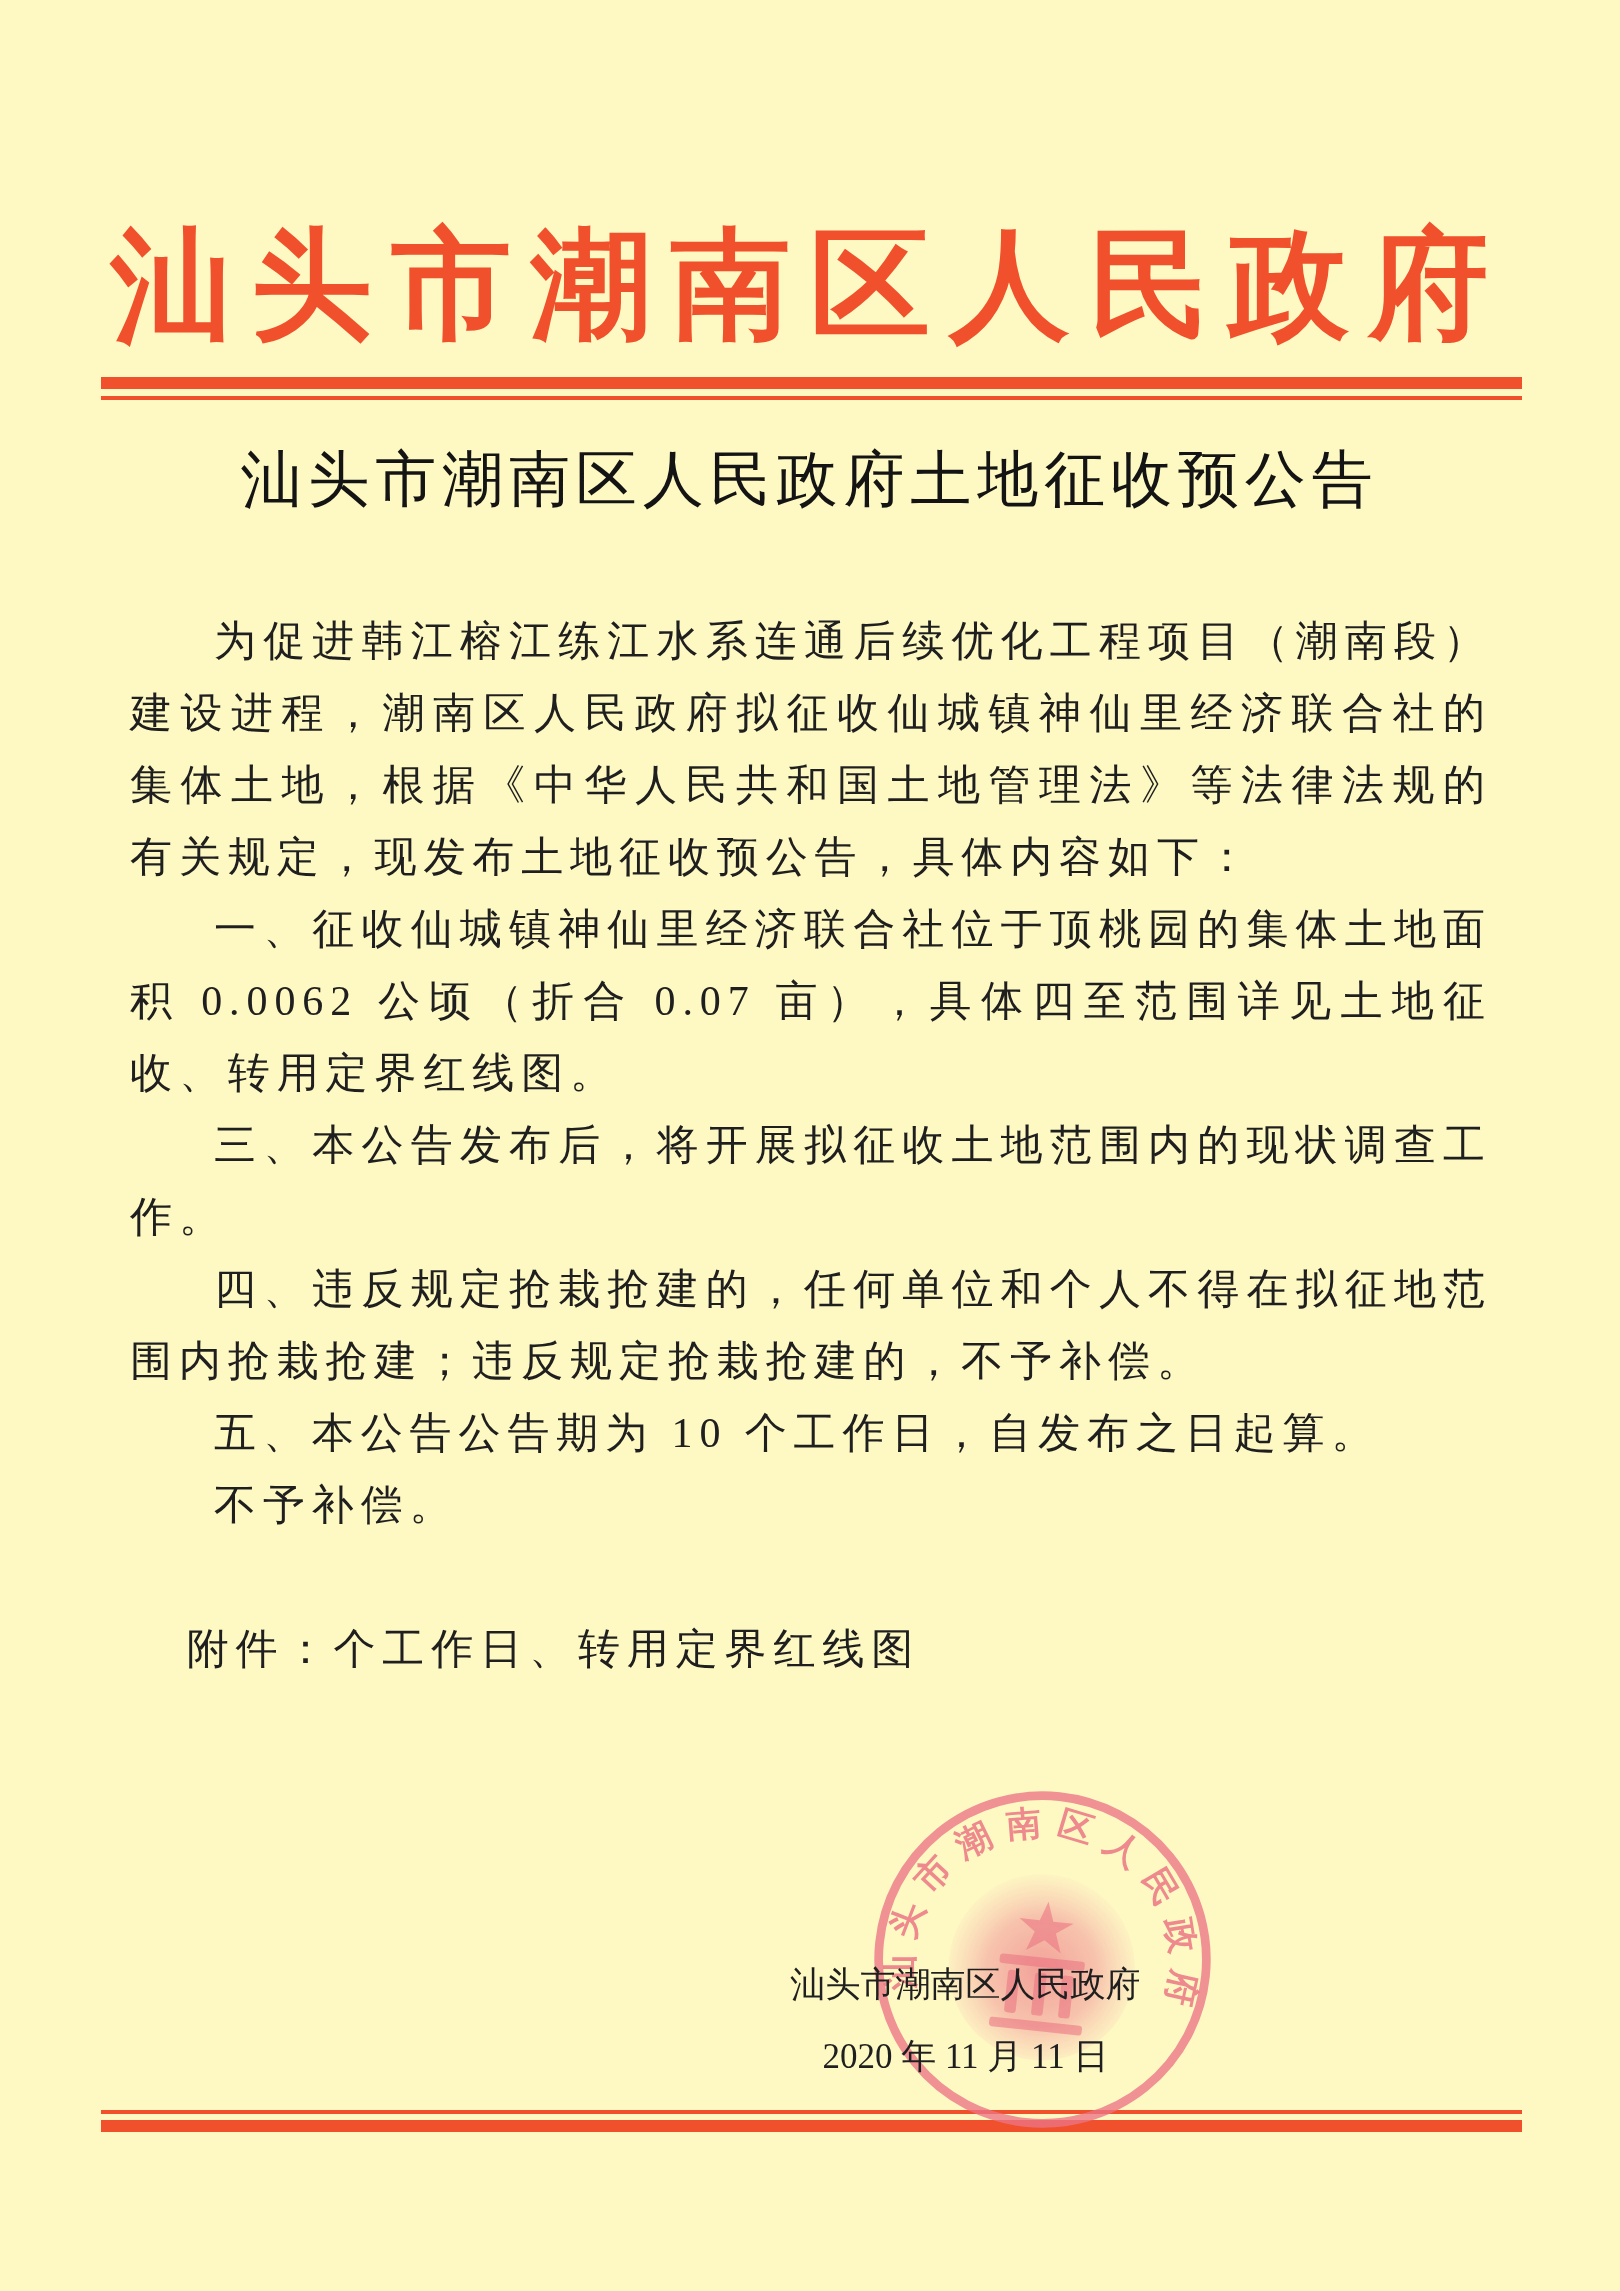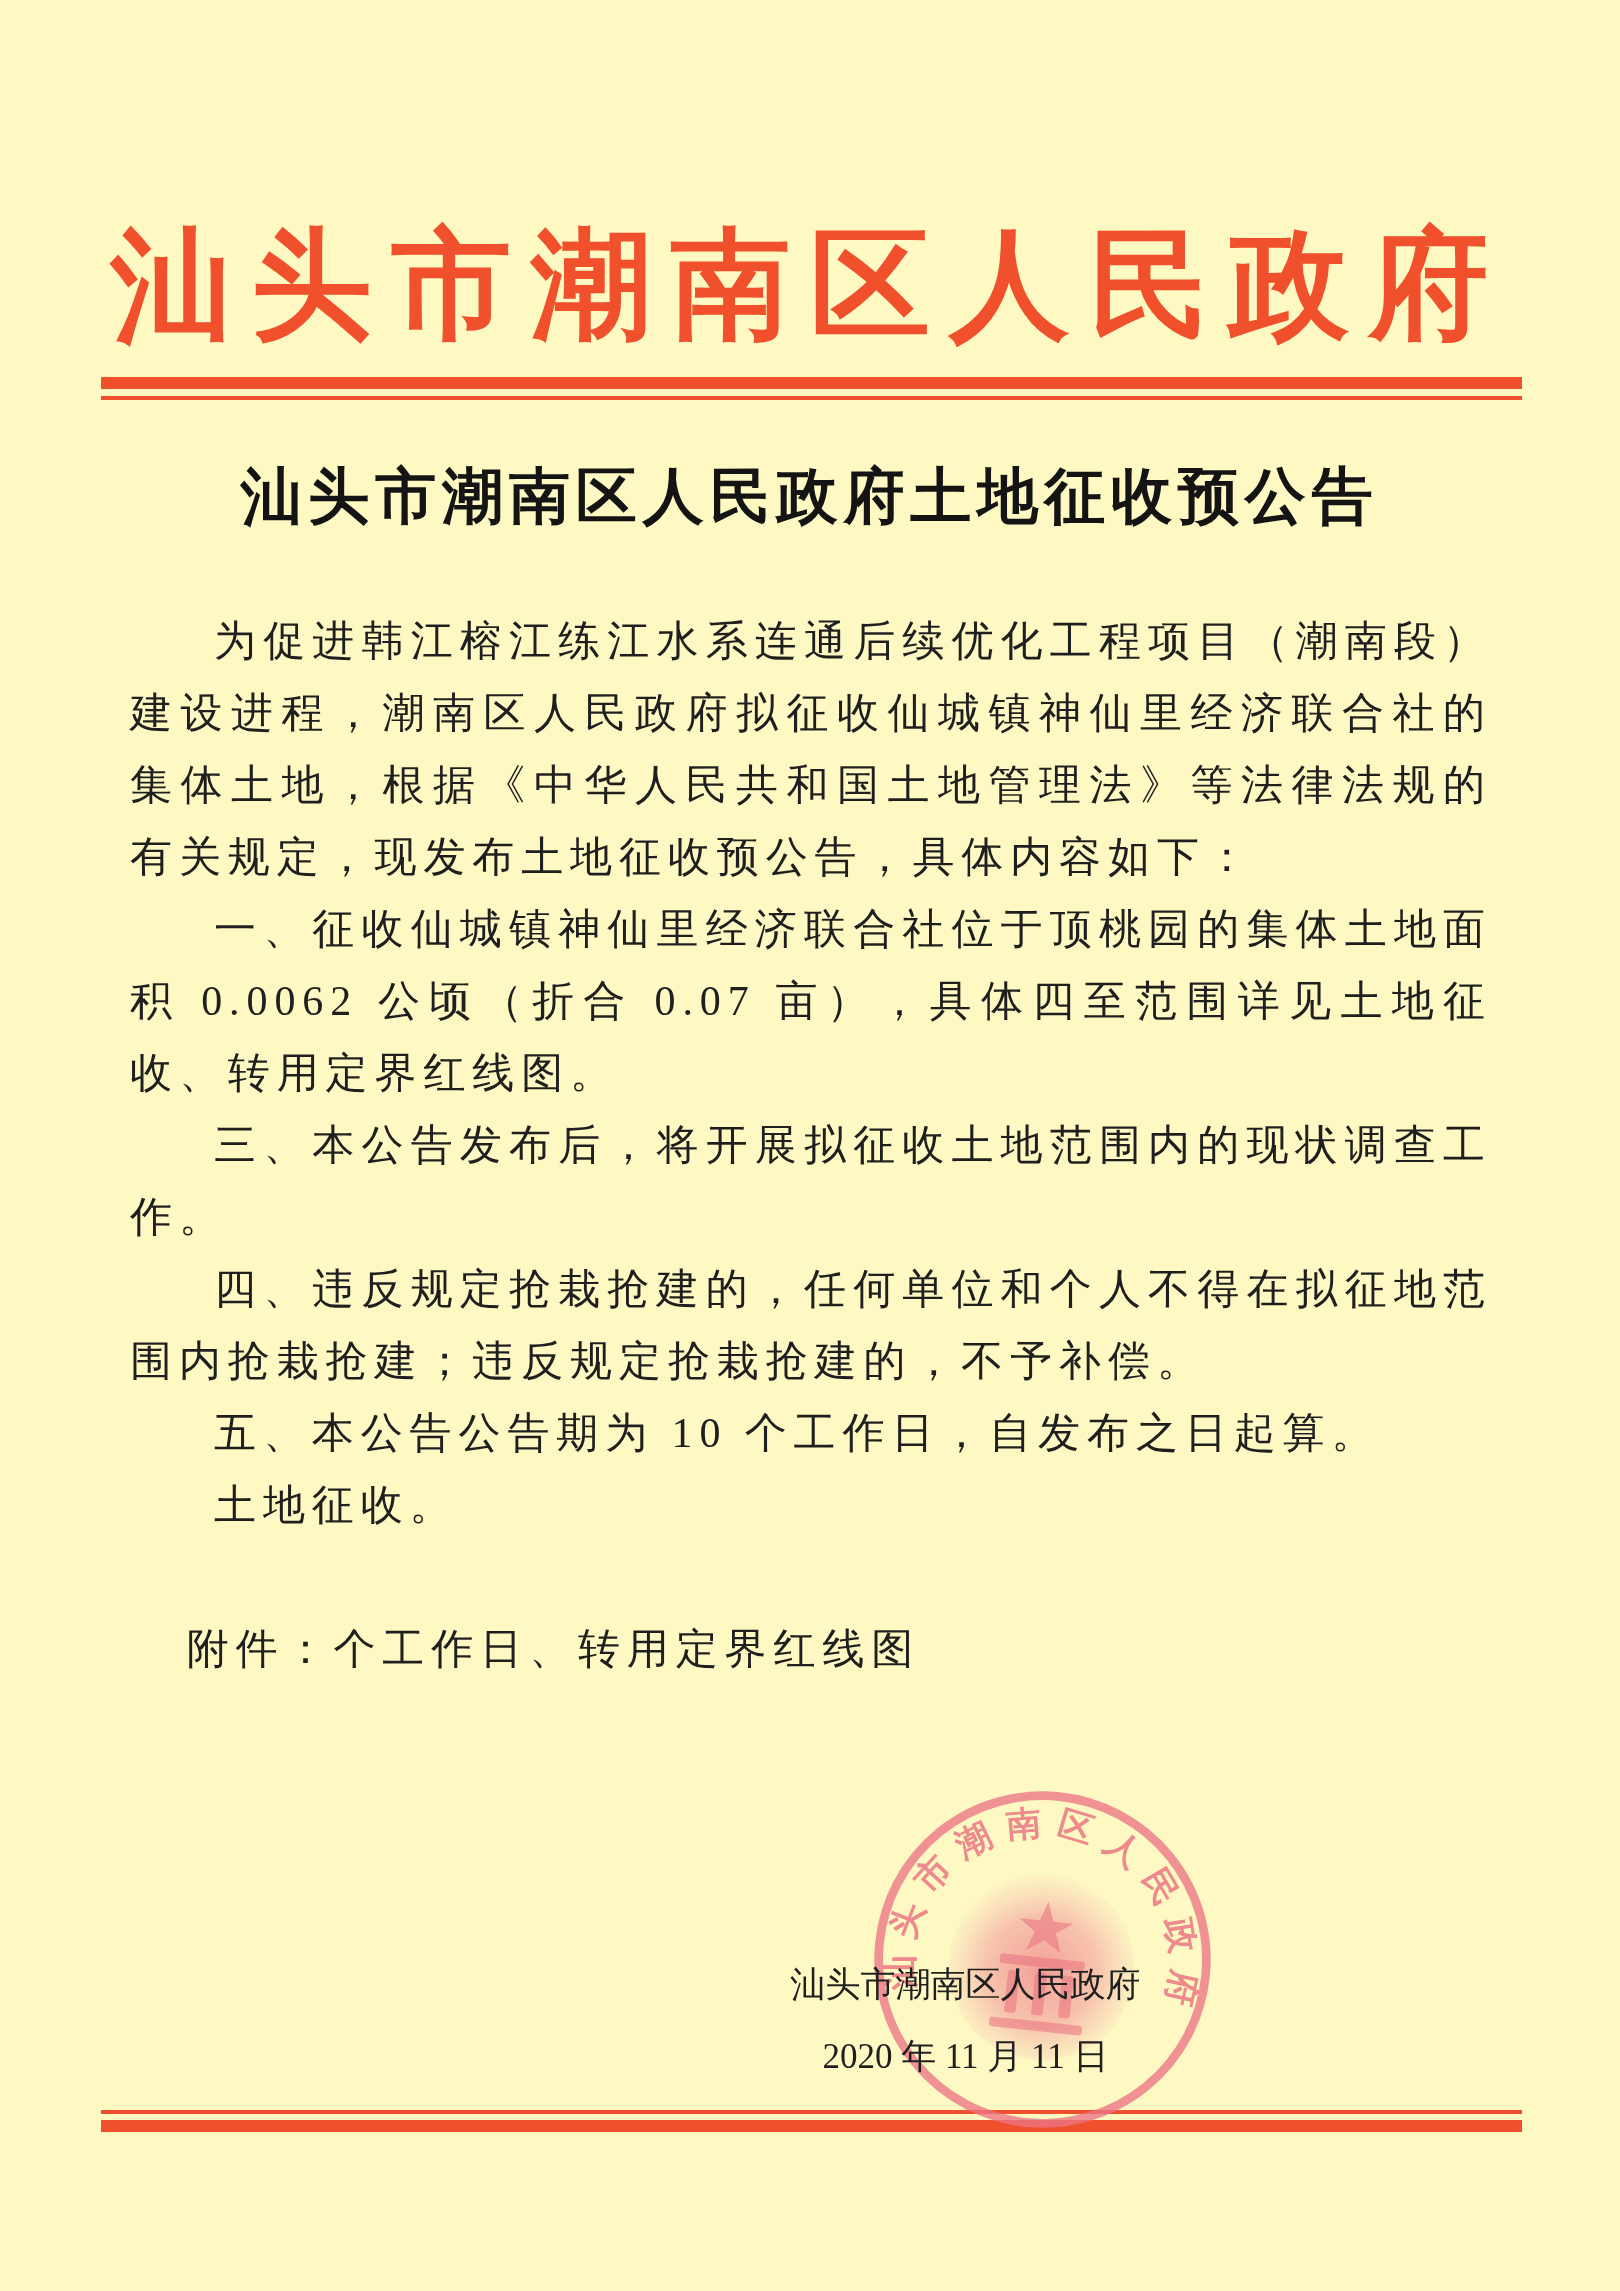--- a/index.html
+++ b/index.html
@@ -20,24 +20,24 @@
     font-weight:bold;
     letter-spacing:19.6px;
     color:var(--header-red,#f0512c);
     white-space:nowrap;
   }
   .head-rule{position:absolute;left:101px;width:1421px;}
   .head-rule .thick{height:11.8px;background:var(--rule-red,#f0512c);}
   .head-rule .thin{height:3.9px;margin-top:6.9px;background:var(--rule-red,#f0512c);}
   
   .doc-title{
-    position:absolute;top:460px;left:0;right:0;
+    position:absolute;top:443px;left:0;right:0;
     text-align:center;
     font-size:61px;line-height:1.2;
-    font-weight:bold;
+    font-weight:normal;
     letter-spacing:5.9px;
     color:#141414;
     white-space:nowrap;
   }
   
   .doc-body{
     position:absolute;top:605px;left:130px;width:1362px;
     font-size:42px;line-height:72px;
     text-align:justify;
     text-justify:inter-ideograph;
@@ -80,21 +80,21 @@
   </div>
 
   <div class="doc-title">汕头市潮南区人民政府土地征收预公告</div>
 
   <div class="doc-body">
     <p>为促进韩江榕江练江水系连通后续优化工程项目（潮南段）建设进程，潮南区人民政府拟征收仙城镇神仙里经济联合社的集体土地，根据《中华人民共和国土地管理法》等法律法规的有关规定，现发布土地征收预公告，具体内容如下：</p>
     <p>一、征收仙城镇神仙里经济联合社位于顶桃园的集体土地面积 0.0062 公顷（折合 0.07 亩），具体四至范围详见土地征收、转用定界红线图。</p>
     <p>三、本公告发布后，将开展拟征收土地范围内的现状调查工作。</p>
     <p>四、违反规定抢栽抢建的，任何单位和个人不得在拟征地范围内抢栽抢建；违反规定抢栽抢建的，不予补偿。</p>
     <p>五、本公告公告期为 10 个工作日，自发布之日起算。</p>
-    <p>土地征收。</p>
+    <p>不予补偿。</p>
     <p class="attachment">附件：个工作日、转用定界红线图</p>
   </div>
 
   <div class="seal-wrap">
     <svg viewBox="0 0 360 360" width="349" height="349">
       <defs>
         <radialGradient id="emblemFade" cx="50%" cy="52%" r="55%">
           <stop offset="0%" stop-color="#ec6e80" stop-opacity="0.70"></stop>
           <stop offset="55%" stop-color="#ef8493" stop-opacity="0.50"></stop>
           <stop offset="100%" stop-color="#f4a6b1" stop-opacity="0"></stop>

